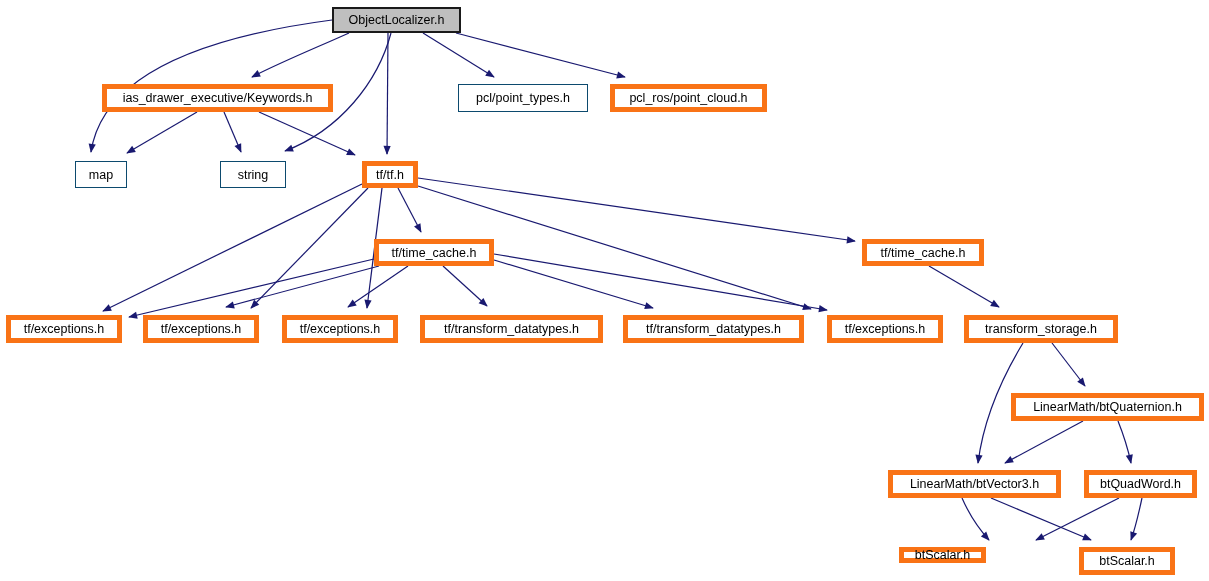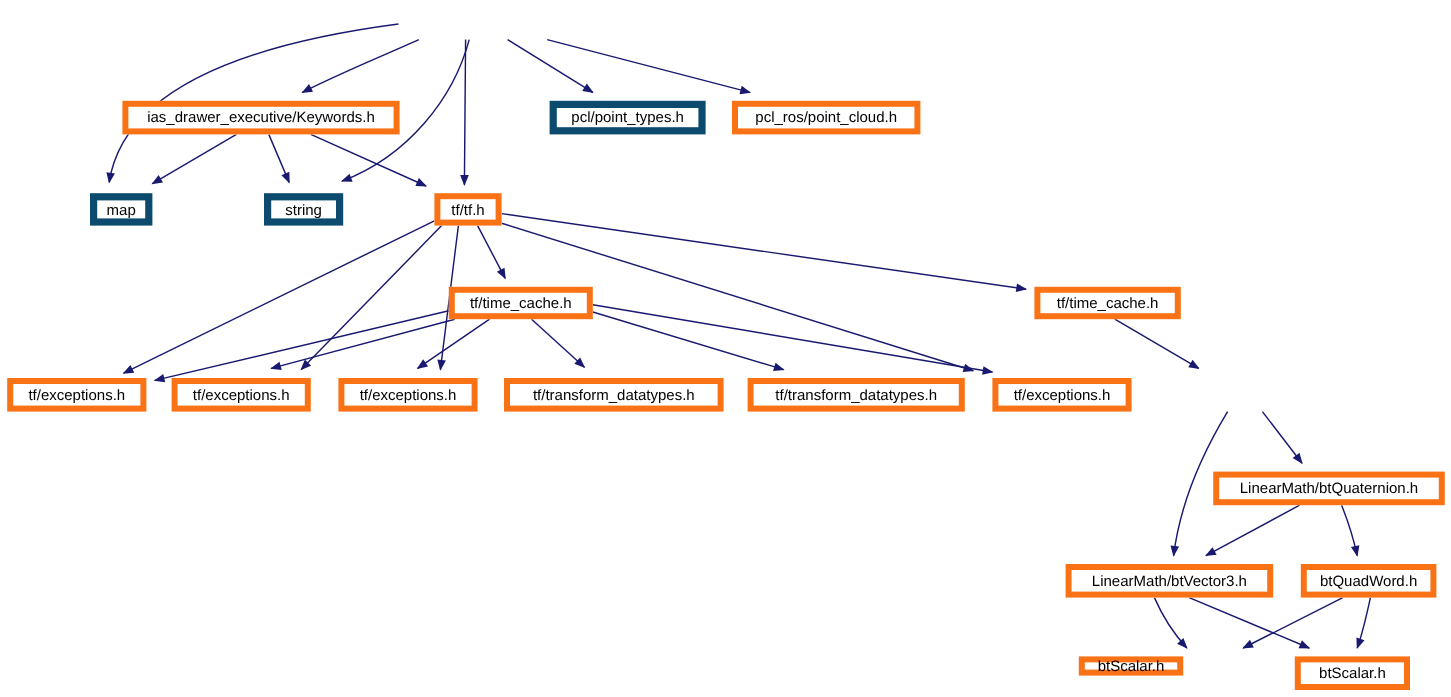--- a/index.html
+++ b/index.html
@@ -19,21 +19,21 @@
     display:flex;align-items:center;justify-content:center;
     font-size:12.5px;color:#000000;
     white-space:nowrap;
     z-index:2;
   }
   .node.root{
     background:#bfbfbf;
     border:2px solid #1a1a1a;
   }
   .node.external{
-    border:6px solid #0c4a6e;
+    border:1px solid #0c4a6e;
   }
   .edge{fill:none;stroke:#191970;stroke-width:1.2;}
 </style>
 </head>
 <body>
 
 <div id="canvas">
 
   <svg id="edges" viewBox="0 0 1209 581" xmlns="http://www.w3.org/2000/svg">
     <defs>
@@ -66,20 +66,23 @@
     <path class="edge" marker-end="url(#arrow)" d="M 1052,343 L 1085,386"></path>
     <path class="edge" marker-end="url(#arrow)" d="M 1023,343 C 1000,381 983,423 978,463"></path>
     <path class="edge" marker-end="url(#arrow)" d="M 1083,421 L 1005,463"></path>
     <path class="edge" marker-end="url(#arrow)" d="M 1118,421 C 1124,436 1128,449 1131,463"></path>
     <path class="edge" marker-end="url(#arrow)" d="M 962,498 C 969,514 979,529 989,540"></path>
     <path class="edge" marker-end="url(#arrow)" d="M 991,498 L 1091,540"></path>
     <path class="edge" marker-end="url(#arrow)" d="M 1119,498 L 1036,540"></path>
     <path class="edge" marker-end="url(#arrow)" d="M 1142,498 C 1139,512 1136,526 1131,540"></path>
   </svg>
 
+  <div class="node root" style="left:332px;top:7px;width:129px;height:26px">
+    <span>ObjectLocalizer.h</span>
+  </div>
 
   <div class="node" style="left:102px;top:84px;width:231px;height:28px">
     <span>ias_drawer_executive/Keywords.h</span>
   </div>
 
   <div class="node external" style="left:458px;top:84px;width:130px;height:28px">
     <span>pcl/point_types.h</span>
   </div>
 
   <div class="node" style="left:610px;top:84px;width:157px;height:28px">
@@ -123,20 +126,23 @@
   </div>
 
   <div class="node" style="left:623px;top:315px;width:181px;height:28px">
     <span>tf/transform_datatypes.h</span>
   </div>
 
   <div class="node" style="left:827px;top:315px;width:116px;height:28px">
     <span>tf/exceptions.h</span>
   </div>
 
+  <div class="node" style="left:964px;top:315px;width:154px;height:28px">
+    <span>transform_storage.h</span>
+  </div>
 
   <div class="node" style="left:1011px;top:393px;width:193px;height:28px">
     <span>LinearMath/btQuaternion.h</span>
   </div>
 
   <div class="node" style="left:888px;top:470px;width:173px;height:28px">
     <span>LinearMath/btVector3.h</span>
   </div>
 
   <div class="node" style="left:1084px;top:470px;width:113px;height:28px">

